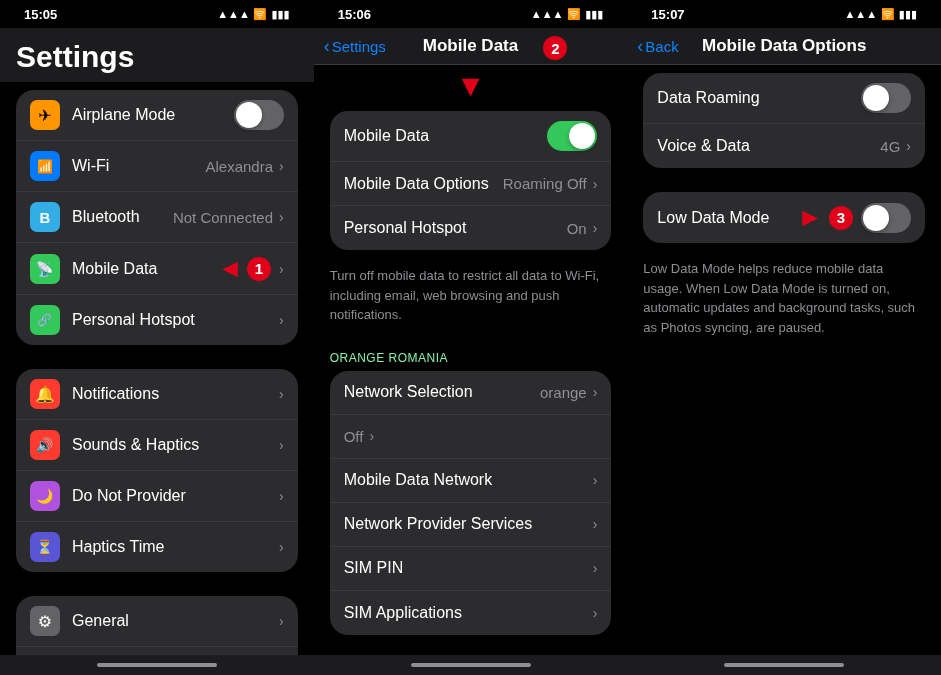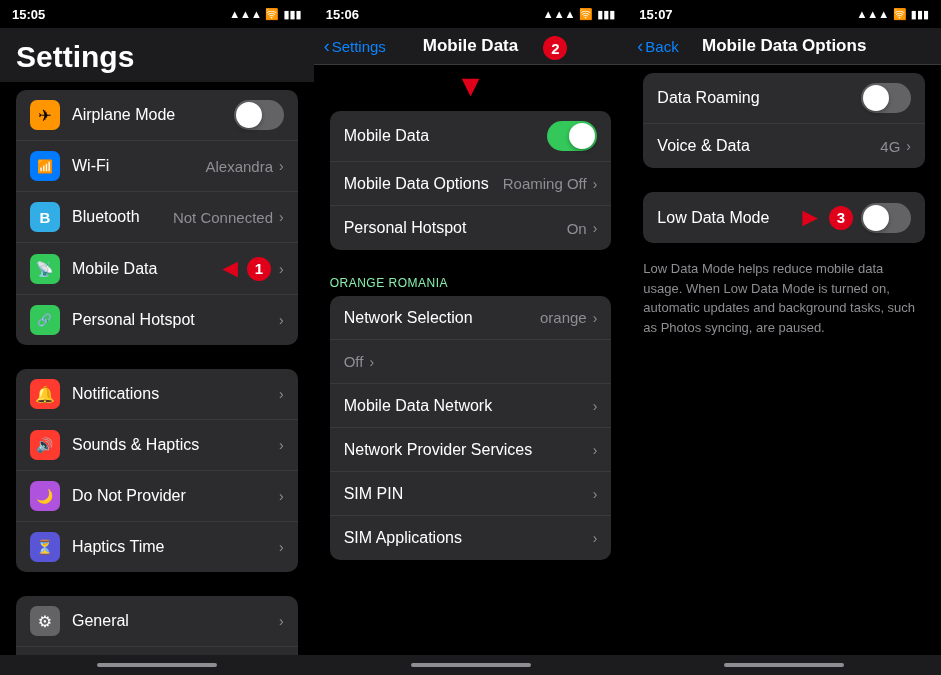--- a/index.html
+++ b/index.html
@@ -11,21 +11,21 @@
       height: 675px;
       overflow: hidden;
     }
 
     
     .status-bar {
       background: #000;
       display: flex;
       justify-content: space-between;
       align-items: center;
-      padding: 4px 12px;
+      padding: 4px 24px;
       height: 28px;
       flex-shrink: 0;
     }
     .status-time {
       color: #fff;
       font-size: 13px;
       font-weight: 600;
     }
     .status-icons {
       display: flex;
@@ -79,21 +79,21 @@
       padding: 18px 16px 6px 16px;
       color: #86efac;
       font-size: 12px;
       text-transform: uppercase;
       letter-spacing: 0.5px;
     }
 
     
     .settings-group {
       background: #2c2c2e;
-      border-radius: 10px;
+      border-radius: 18px;
       margin: 0 16px 8px 16px;
       overflow: hidden;
     }
     .settings-row {
       display: flex;
       align-items: center;
       padding: 10px 14px;
       border-bottom: 1px solid #3a3a3c;
       min-height: 44px;
       position: relative;
@@ -349,20 +349,21 @@
         <span class="settings-row-value">Roaming Off</span>
         <span class="settings-chevron">›</span>
       </div>
       <div class="settings-row">
         <span class="settings-row-label">Personal Hotspot</span>
         <span class="settings-row-value">On</span>
         <span class="settings-chevron">›</span>
       </div>
     </div>
 
+    <div class="description-text">Turn off mobile data to restrict all data to Wi-Fi, including email, web browsing and push notifications.</div>
 
     <div class="section-header">ORANGE ROMANIA</div>
 
     <div class="settings-group">
       <div class="settings-row">
         <span class="settings-row-label">Network Selection</span>
         <span class="settings-row-value">orange</span>
         <span class="settings-chevron">›</span>
       </div>
       <div class="settings-row">

